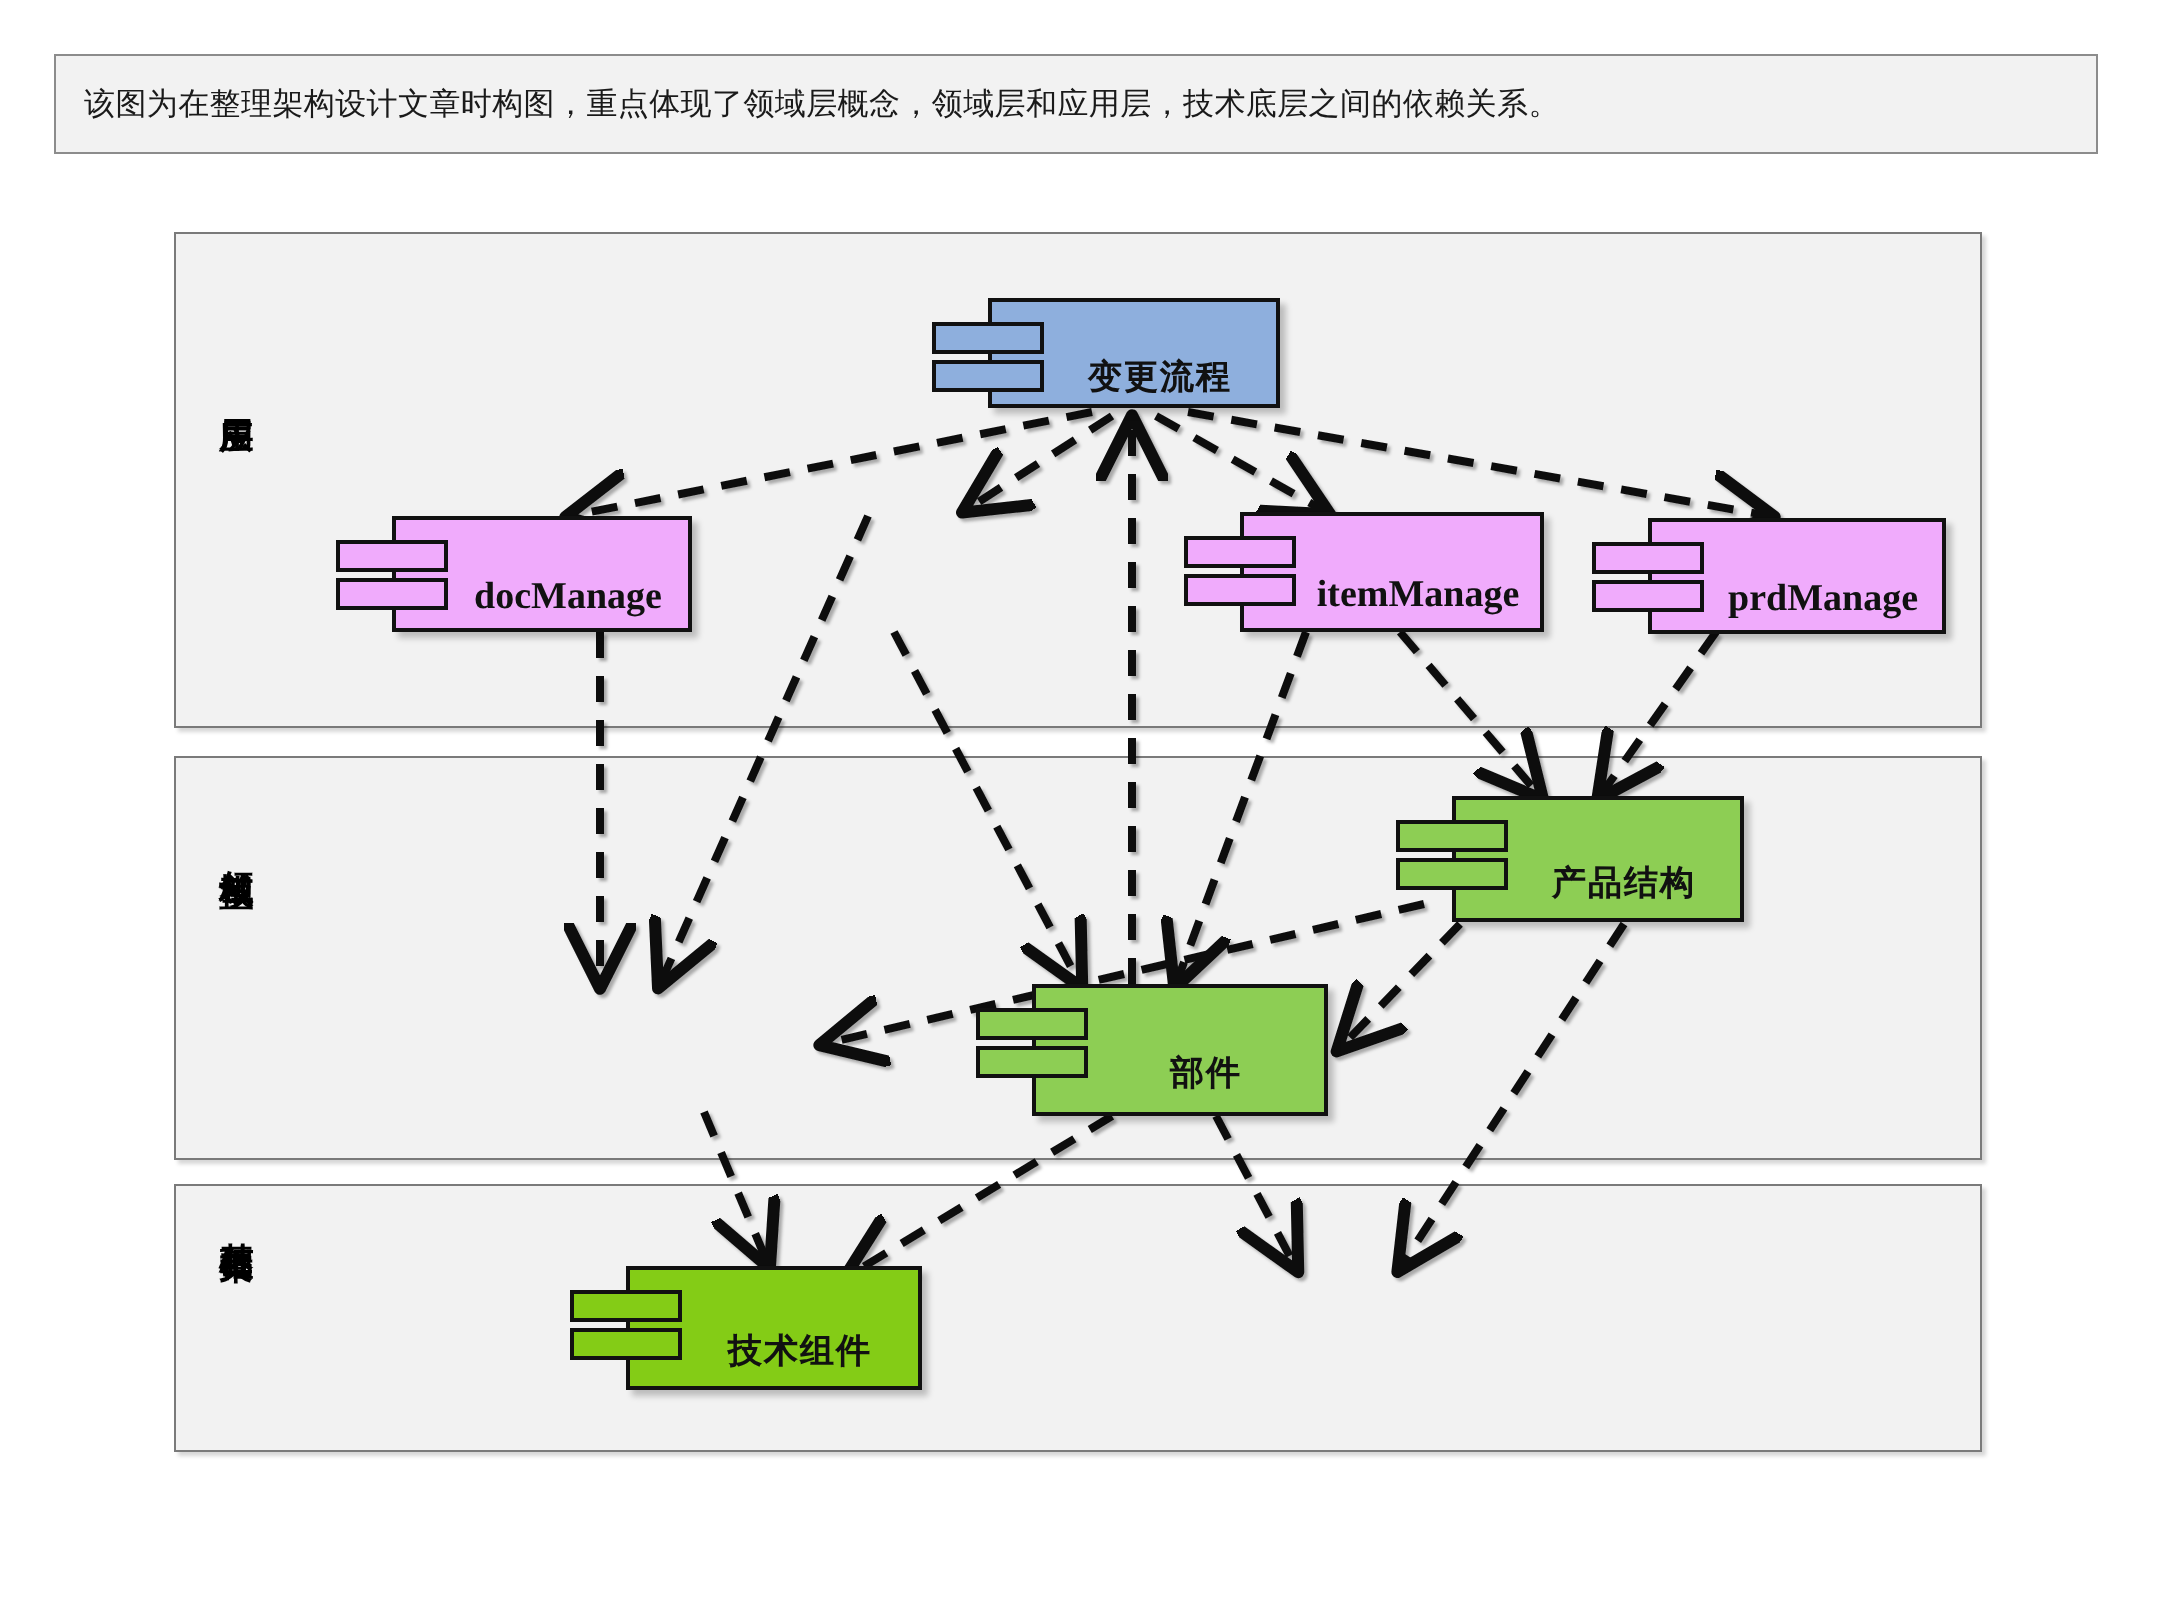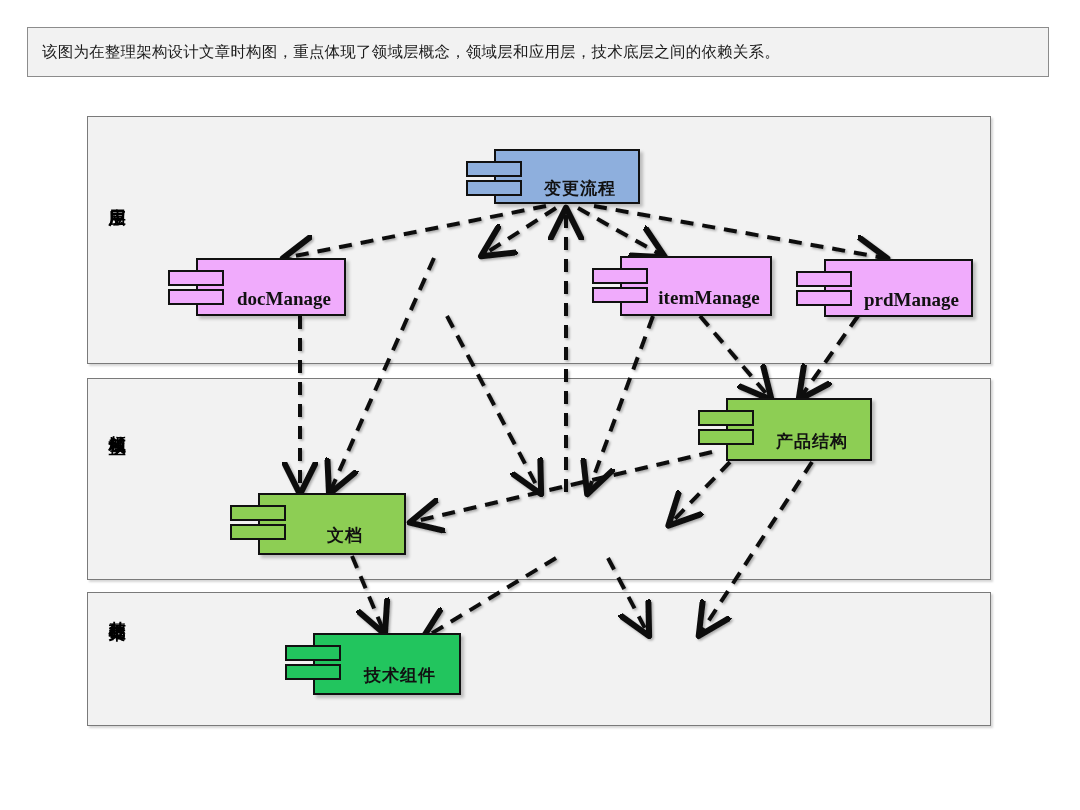--- a/index.html
+++ b/index.html
@@ -120,21 +120,21 @@
     border: 2.5px solid #111;
     box-sizing: border-box;
     z-index: 4;
   }
   .node .tab.t1 { top: 12px; }
   .node .tab.t2 { top: 31px; }
 
   .fill-blue   .body, .fill-blue   .tab { background: #8eafdd; }
   .fill-peach  .body, .fill-peach  .tab { background: #f0abfc; }
   .fill-green  .body, .fill-green  .tab { background: #8dce54; }
-  .fill-yellow .body, .fill-yellow .tab { background: #22c55e; }
+  .fill-yellow .body, .fill-yellow .tab { background: #84cc16; }
 </style>
 </head>
 <body>
 
 <div id="stage">
 
   <div class="caption-box">
     <div class="caption-text">该图为在整理架构设计文章时构图，重点体现了领域层概念，领域层和应用层，技术底层之间的依赖关系。</div>
   </div>
 
@@ -220,28 +220,28 @@
   </div>
 
   <div class="node latin fill-peach" style="left:824px; top:259px; width:149px; height:58px;">
     <div class="body">
       <span class="label">prdManage</span>
     </div>
     <div class="tab t1"></div>
     <div class="tab t2"></div>
   </div>
 
-  <div class="node cjk fill-green" style="left:258px; top:493px; width:148px; height:62px;">
-    <div class="body">
-      <span class="label">文档</span>
-    </div>
-    <div class="tab t1"></div>
-    <div class="tab t2"></div>
-  </div>
-
+
+  <div class="node cjk fill-green" style="left:516px; top:492px; width:148px; height:66px;">
+    <div class="body">
+      <span class="label">部件</span>
+    </div>
+    <div class="tab t1"></div>
+    <div class="tab t2"></div>
+  </div>
 
   <div class="node cjk fill-yellow" style="left:313px; top:633px; width:148px; height:62px;">
     <div class="body">
       <span class="label">技术组件</span>
     </div>
     <div class="tab t1"></div>
     <div class="tab t2"></div>
   </div>
 
 

